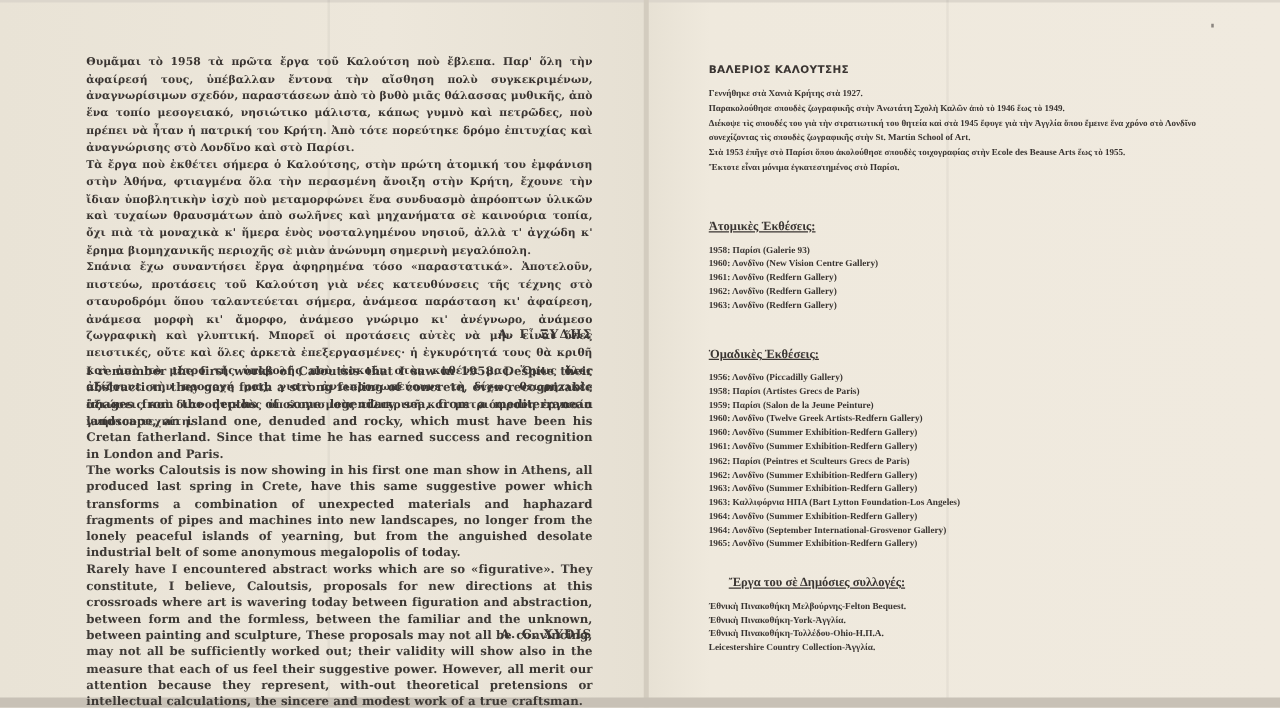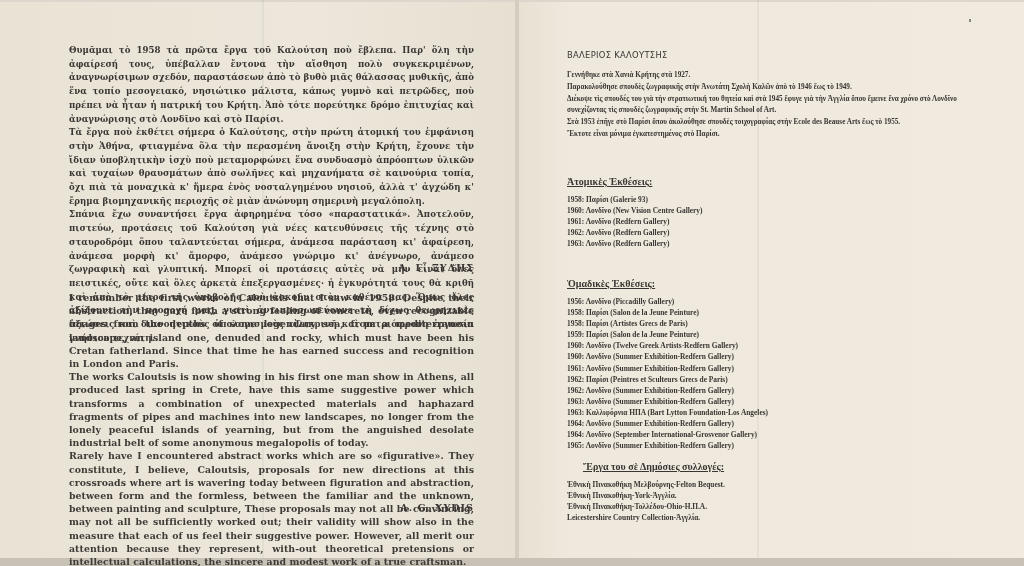--- a/index.html
+++ b/index.html
@@ -19,21 +19,21 @@
   .fold { position:absolute; top:0; bottom:0; width:2px; background:rgba(0,0,0,0.04); }
   .botshadow { position:absolute; left:0; right:0; bottom:0; height:8px; background:#c8c1b6; }
 
   .col { position:absolute; left:69px; width:405px; }
   .txt { font-size:8.6px; line-height:13.7px; text-align:justify; font-weight:bold; letter-spacing:0.05px; }
   .txt p { margin:0; }
   .en { font-size:9.4px; line-height:13.2px; font-weight:bold; color:#3e3a36; }
   .sig { text-align:right; font-size:9.6px; font-weight:bold; letter-spacing:1px; padding-right:46px; }
 
   .rcol { position:absolute; left:567px; width:420px;font-family:Liberation Serif, serif; }
-  .name { font-family:"DejaVu Sans", sans-serif; font-weight:normal; font-size:8.4px; letter-spacing:0.3px; }
+  .name { font-family:"DejaVu Sans", sans-serif; font-weight:bold; font-size:8.4px; letter-spacing:0.3px; }
   .bio { font-size:7.2px; line-height:11.8px; font-weight:bold; }
   .bio p { margin:0; }
   .sect { font-size:10px; font-weight:bold; text-decoration:underline; }
   .list { font-size:7.4px; line-height:11.1px; font-weight:bold; }
   .list div { white-space:nowrap; }
   .speck { position:absolute; left:969px; top:19px; width:2px; height:3px; background:#8a8580; }
 </style>
 </head>
 <body>
 
@@ -73,21 +73,20 @@
   <div>1958: Παρίσι (Galerie 93)</div>
   <div>1960: Λονδῖνο (New Vision Centre Gallery)</div>
   <div>1961: Λονδῖνο (Redfern Gallery)</div>
   <div>1962: Λονδῖνο (Redfern Gallery)</div>
   <div>1963: Λονδῖνο (Redfern Gallery)</div>
 </div>
 
 <div class="rcol sect" style="top:278px;">Ὁμαδικὲς Ἐκθέσεις:</div>
 <div class="rcol list" style="top:296px;">
   <div>1956: Λονδῖνο (Piccadilly Gallery)</div>
-  <div>1958: Παρίσι (Salon de la Jeune Peinture)</div>
   <div>1958: Παρίσι (Artistes Grecs de Paris)</div>
   <div>1959: Παρίσι (Salon de la Jeune Peinture)</div>
   <div>1960: Λονδῖνο (Twelve Greek Artists-Redfern Gallery)</div>
   <div>1960: Λονδῖνο (Summer Exhibition-Redfern Gallery)</div>
   <div>1961: Λονδῖνο (Summer Exhibition-Redfern Gallery)</div>
   <div>1962: Παρίσι (Peintres et Sculteurs Grecs de Paris)</div>
   <div>1962: Λονδῖνο (Summer Exhibition-Redfern Gallery)</div>
   <div>1963: Λονδῖνο (Summer Exhibition-Redfern Gallery)</div>
   <div>1963: Καλλιφόρνια ΗΠΑ (Bart Lytton Foundation-Los Angeles)</div>
   <div>1964: Λονδῖνο (Summer Exhibition-Redfern Gallery)</div>

